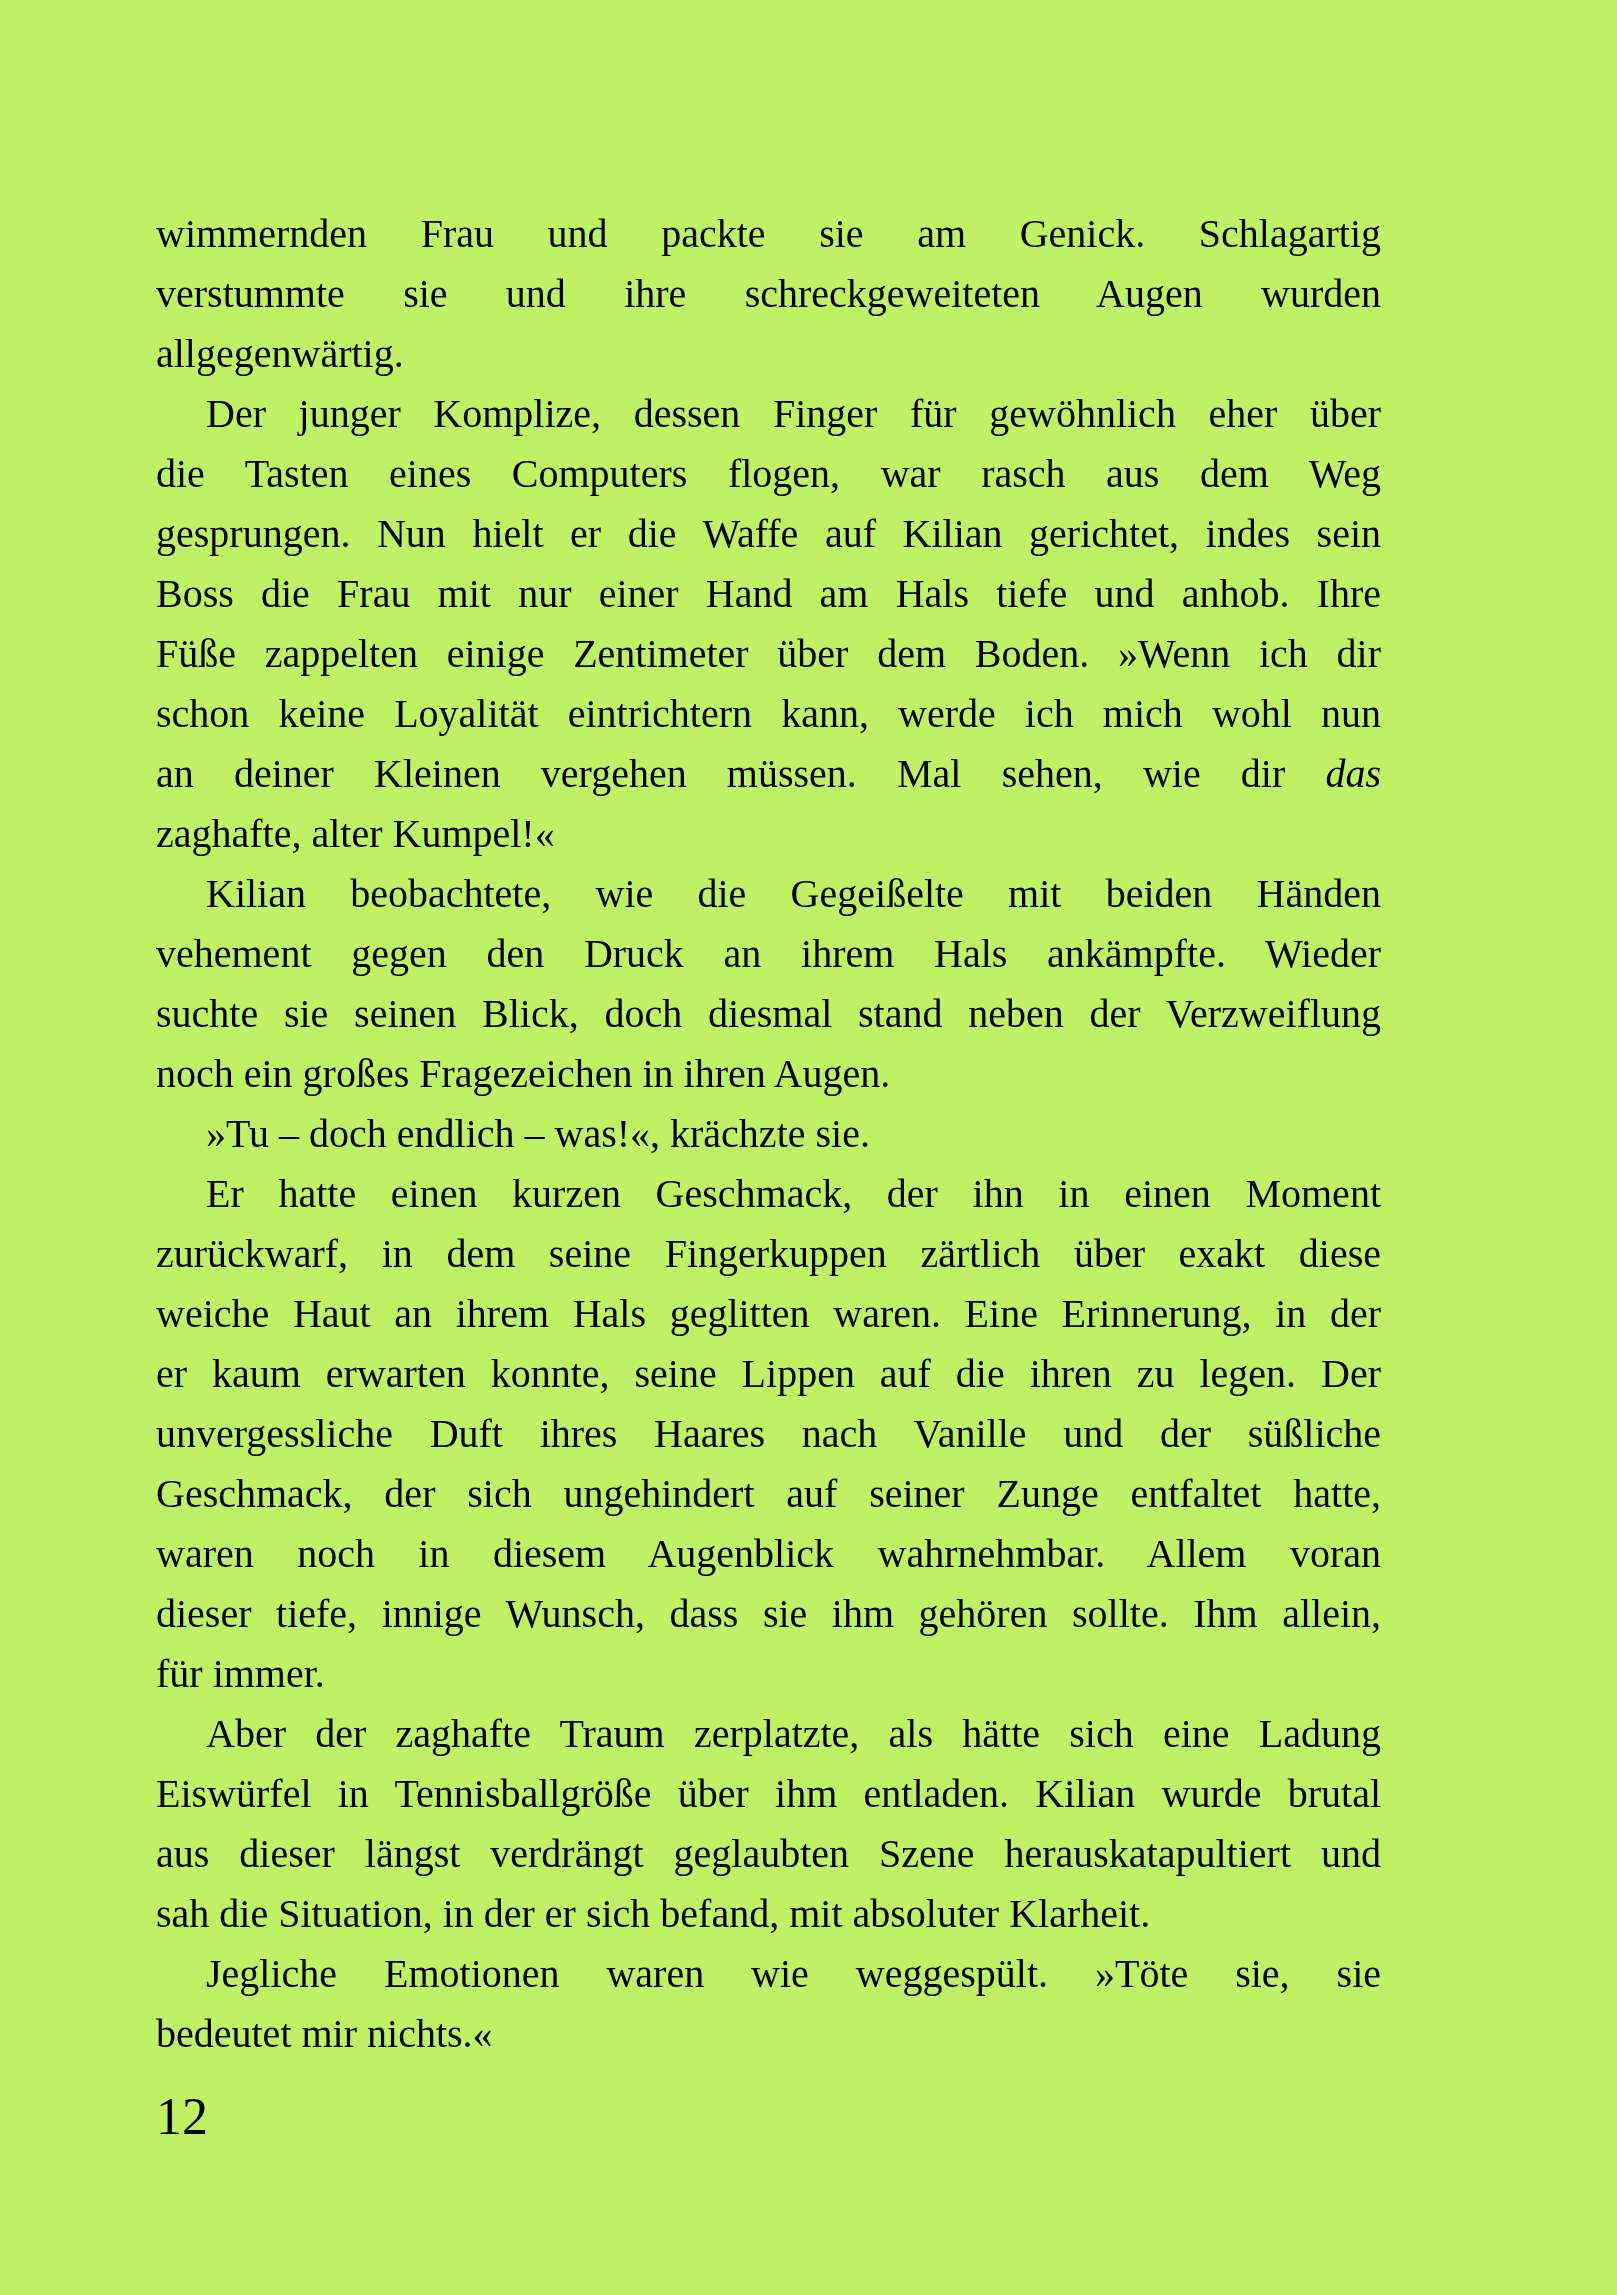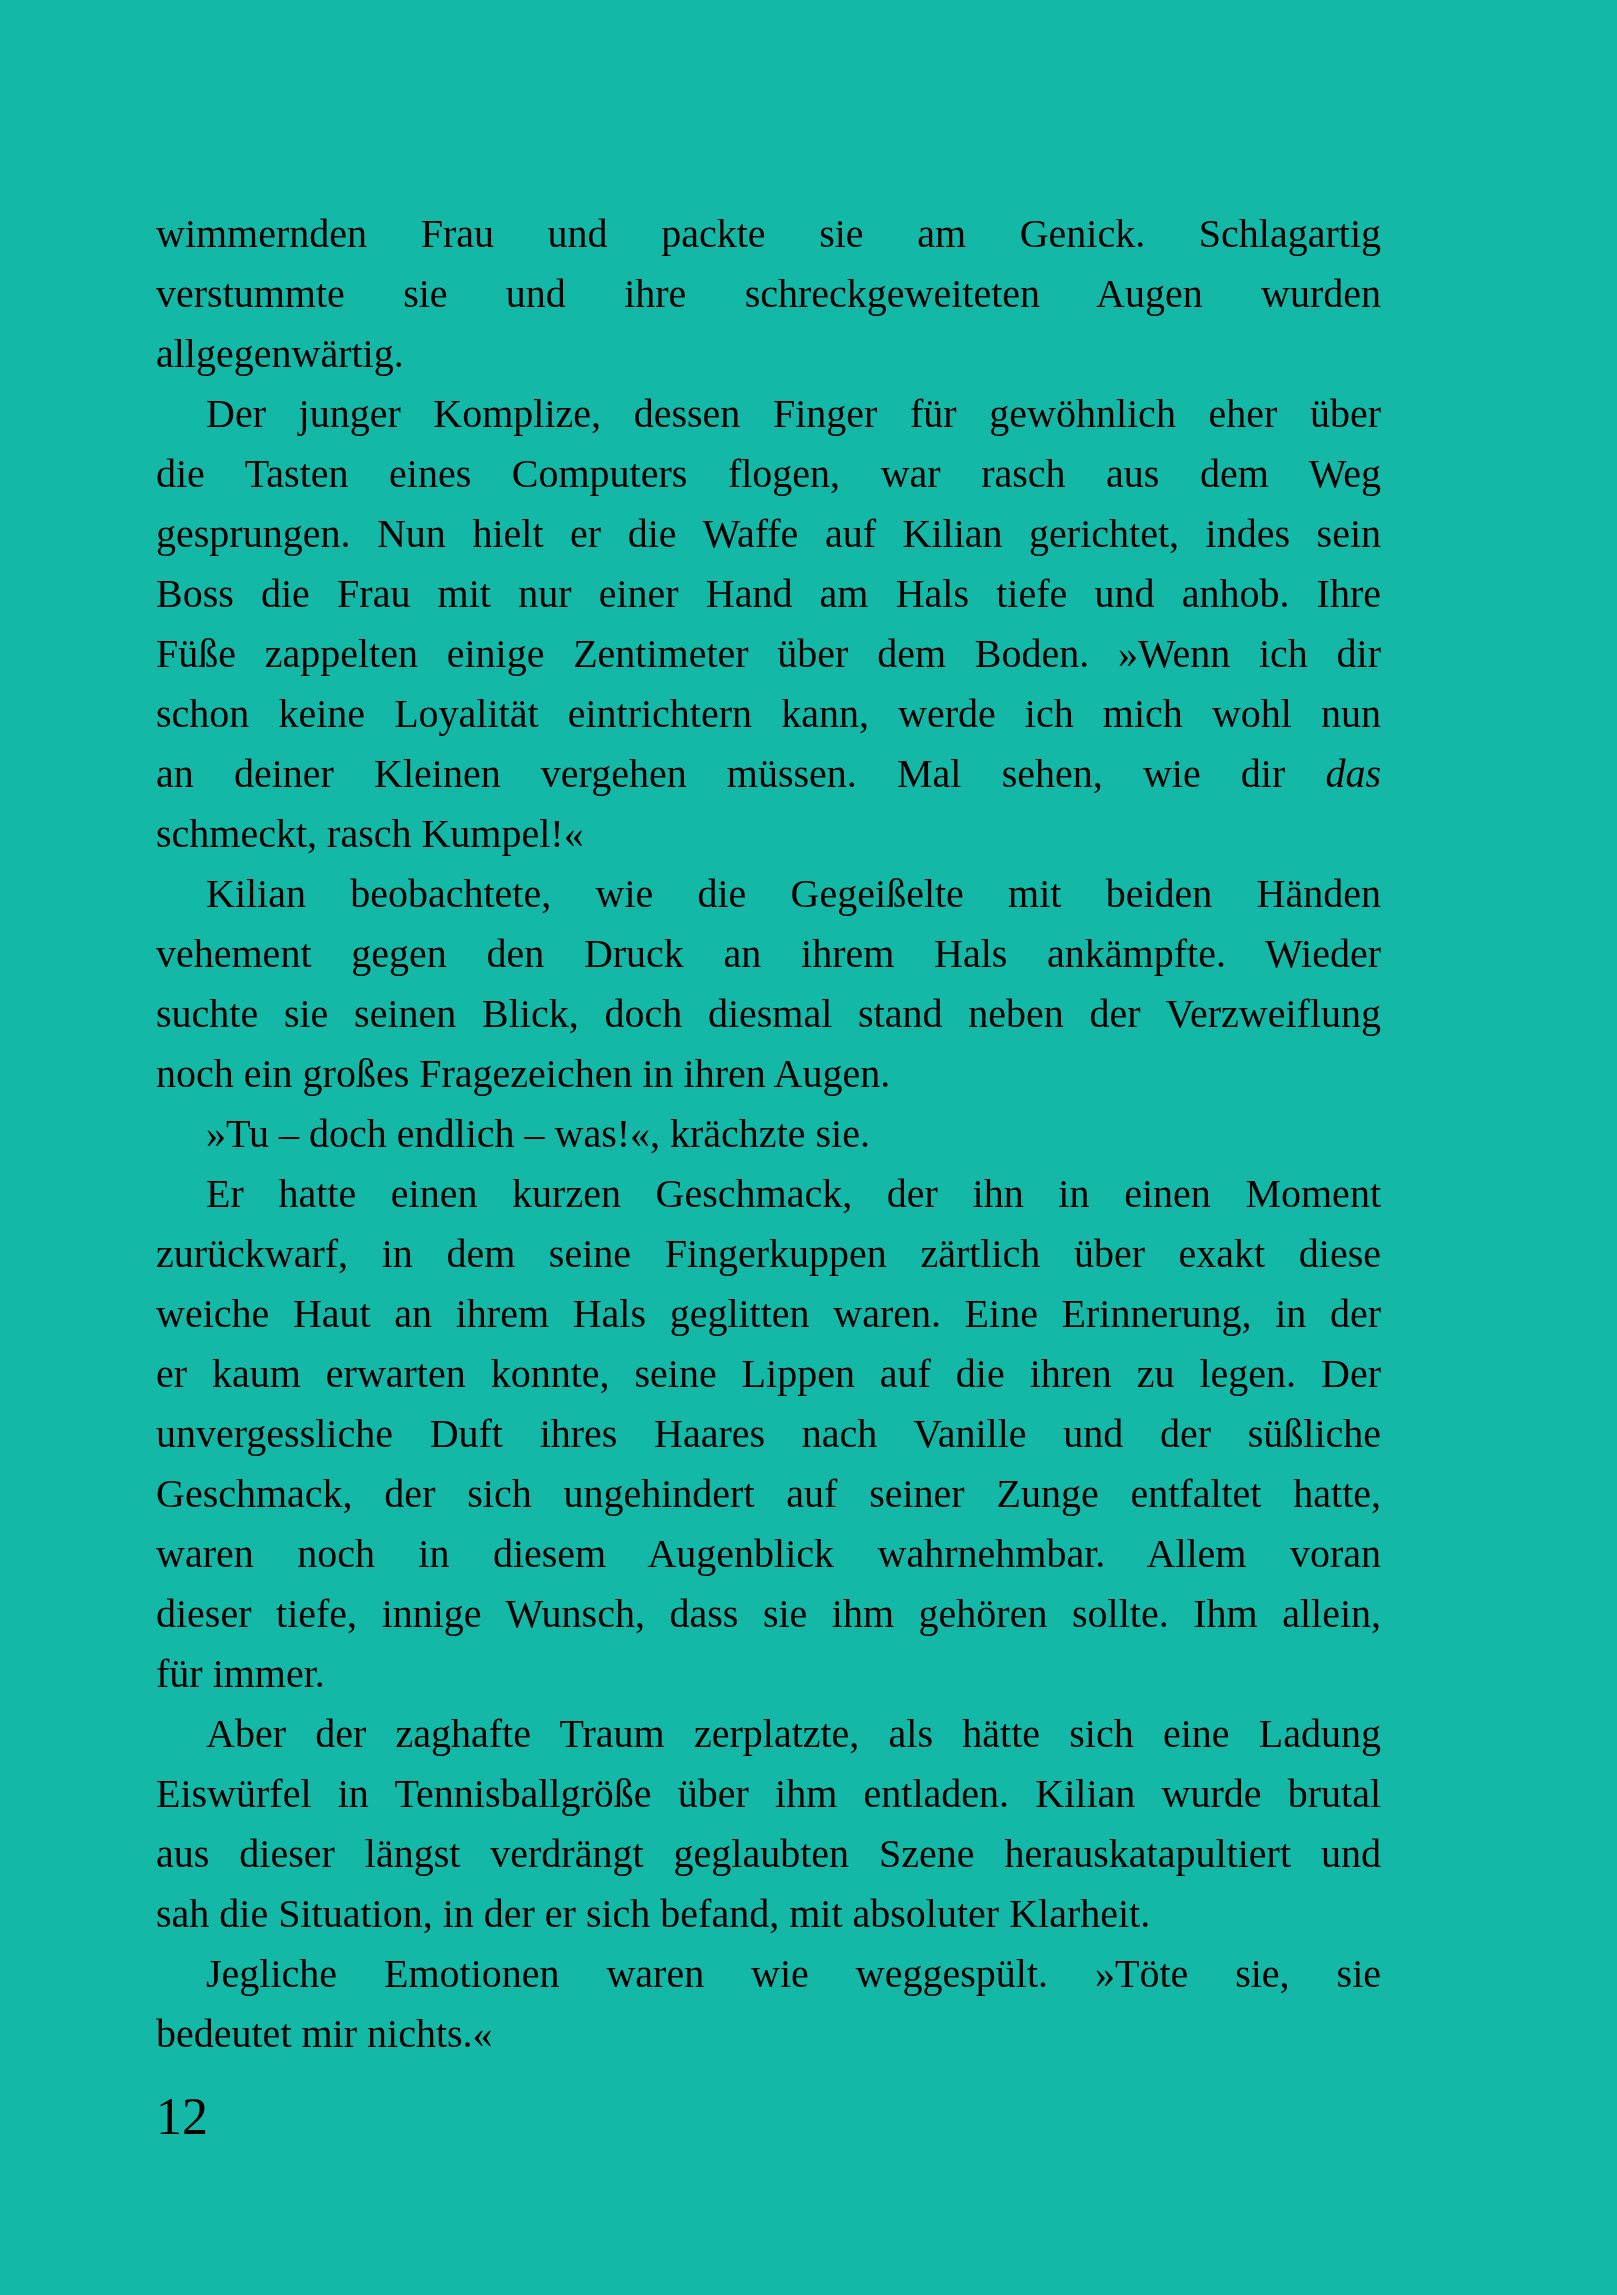--- a/index.html
+++ b/index.html
@@ -3,21 +3,21 @@
 <meta charset="utf-8">
 <style>
   html, body {
     margin: 0;
     padding: 0;
   }
   .page {
     position: relative;
     width: 1618px;
     height: 2295px;
-    background: #14b8a6;
+    background: #bef264;
     color: #000000;
     font-family: "Liberation Serif", "DejaVu Serif", serif;
     overflow: hidden;
   }
   .text-block {
     position: absolute;
     left: 156px;
     top: 204px;
     width: 1225px;
   }
@@ -56,21 +56,21 @@
       <div class="line"><span>wimmernden Frau und packte sie am Genick. Schlagartig</span></div>
       <div class="line"><span>verstummte sie und ihre schreckgeweiteten Augen wurden</span></div>
       <div class="line last"><span>allgegenwärtig.</span></div>
       <div class="line ind"><span>Der junger Komplize, dessen Finger für gewöhnlich eher über</span></div>
       <div class="line"><span>die Tasten eines Computers flogen, war rasch aus dem Weg</span></div>
       <div class="line"><span>gesprungen. Nun hielt er die Waffe auf Kilian gerichtet, indes sein</span></div>
       <div class="line"><span>Boss die Frau mit nur einer Hand am Hals tiefe und anhob. Ihre</span></div>
       <div class="line"><span>Füße zappelten einige Zentimeter über dem Boden. »Wenn ich dir</span></div>
       <div class="line"><span>schon keine Loyalität eintrichtern kann, werde ich mich wohl nun</span></div>
       <div class="line"><span>an deiner Kleinen vergehen müssen. Mal sehen, wie dir </span><span class="it">das</span></div>
-      <div class="line last"><span>schmeckt, rasch Kumpel!«</span></div>
+      <div class="line last"><span>zaghafte, alter Kumpel!«</span></div>
       <div class="line ind"><span>Kilian beobachtete, wie die Gegeißelte mit beiden Händen</span></div>
       <div class="line"><span>vehement gegen den Druck an ihrem Hals ankämpfte. Wieder</span></div>
       <div class="line"><span>suchte sie seinen Blick, doch diesmal stand neben der Verzweiflung</span></div>
       <div class="line last"><span>noch ein großes Fragezeichen in ihren Augen.</span></div>
       <div class="line last ind"><span>»Tu – doch endlich – was!«, krächzte sie.</span></div>
       <div class="line ind"><span>Er hatte einen kurzen Geschmack, der ihn in einen Moment</span></div>
       <div class="line"><span>zurückwarf, in dem seine Fingerkuppen zärtlich über exakt diese</span></div>
       <div class="line"><span>weiche Haut an ihrem Hals geglitten waren. Eine Erinnerung, in der</span></div>
       <div class="line"><span>er kaum erwarten konnte, seine Lippen auf die ihren zu legen. Der</span></div>
       <div class="line"><span>unvergessliche Duft ihres Haares nach Vanille und der süßliche</span></div>

